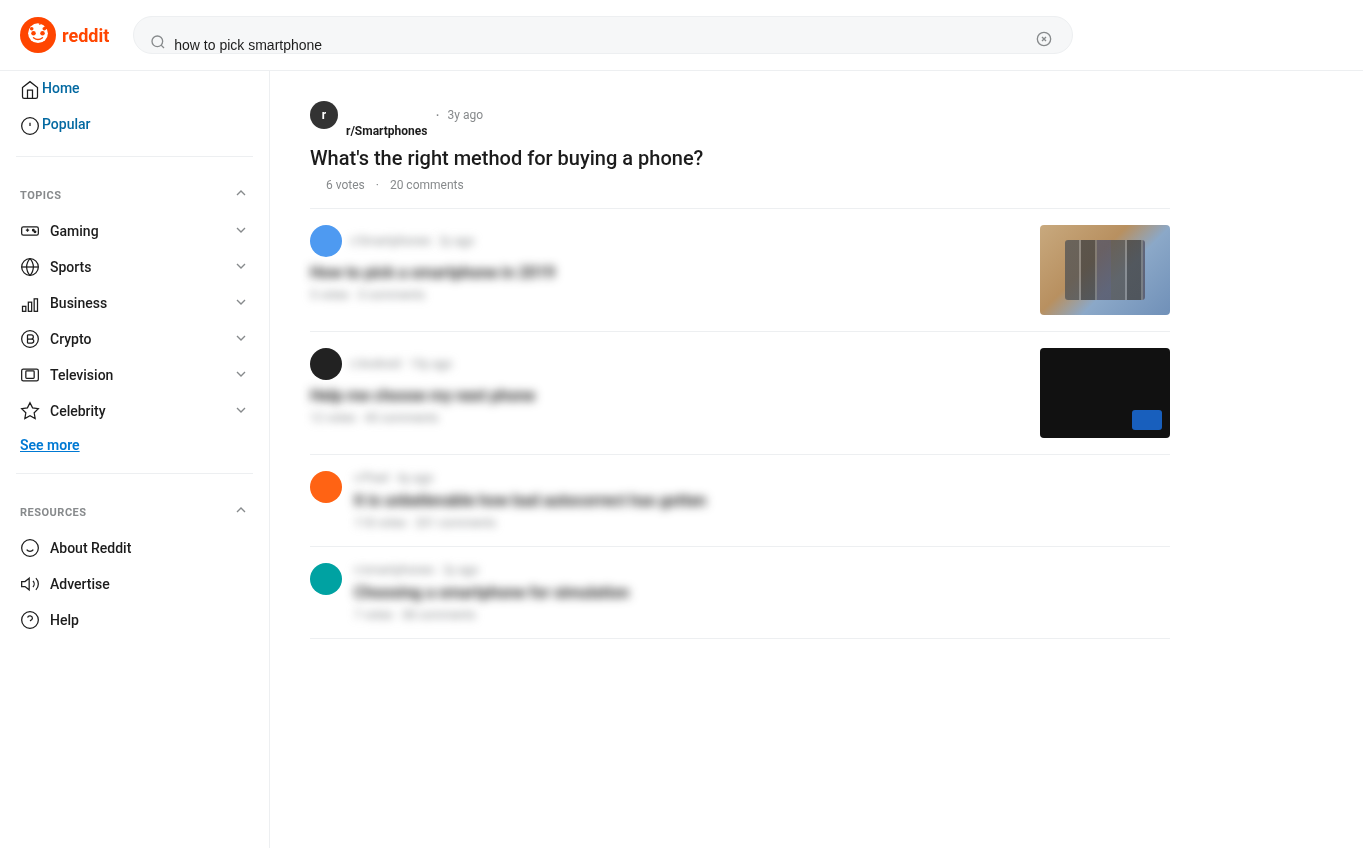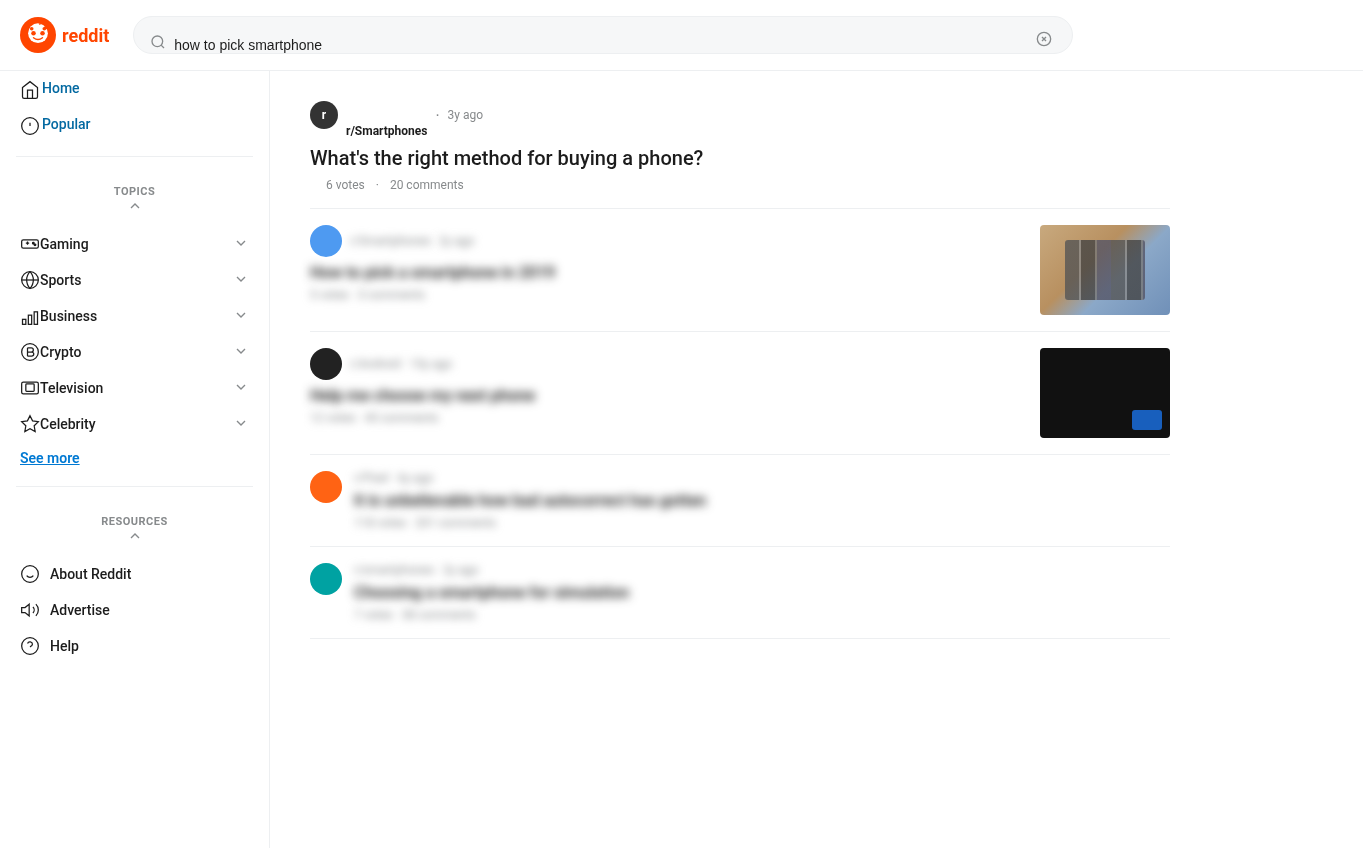--- a/index.html
+++ b/index.html
@@ -110,21 +110,20 @@
 
     .sidebar-section {
       padding: 8px 8px 0;
     }
     .sidebar-section-header {
       display: flex;
       align-items: center;
       justify-content: space-between;
       padding: 8px 12px;
       cursor: pointer;
-      flex-direction: column;
     }
     .sidebar-section-title {
       font-size: 11px;
       font-weight: 700;
       color: #878a8c;
       letter-spacing: 0.5px;
       text-transform: uppercase;
     }
     .sidebar-section-toggle svg {
       width: 16px; height: 16px; stroke: #878a8c; fill: none; stroke-width: 2;
@@ -136,21 +135,21 @@
       padding: 8px 12px;
       border-radius: 4px;
       cursor: pointer;
       font-size: 14px;
       font-weight: 500;
       color: #1c1c1c;
     }
     .sidebar-topic-left {
       display: flex;
       align-items: center;
-      gap: 0;
+      gap: 10px;
     }
     .sidebar-topic-left svg { width: 20px; height: 20px; stroke: #1c1c1c; fill: none; stroke-width: 1.5; }
     .sidebar-topic-right svg { width: 16px; height: 16px; stroke: #878a8c; fill: none; stroke-width: 2; }
 
     .sidebar-see-more {
       padding: 8px 12px;
       font-size: 14px;
       font-weight: 600;
       color: #0079d3;
       cursor: pointer;

